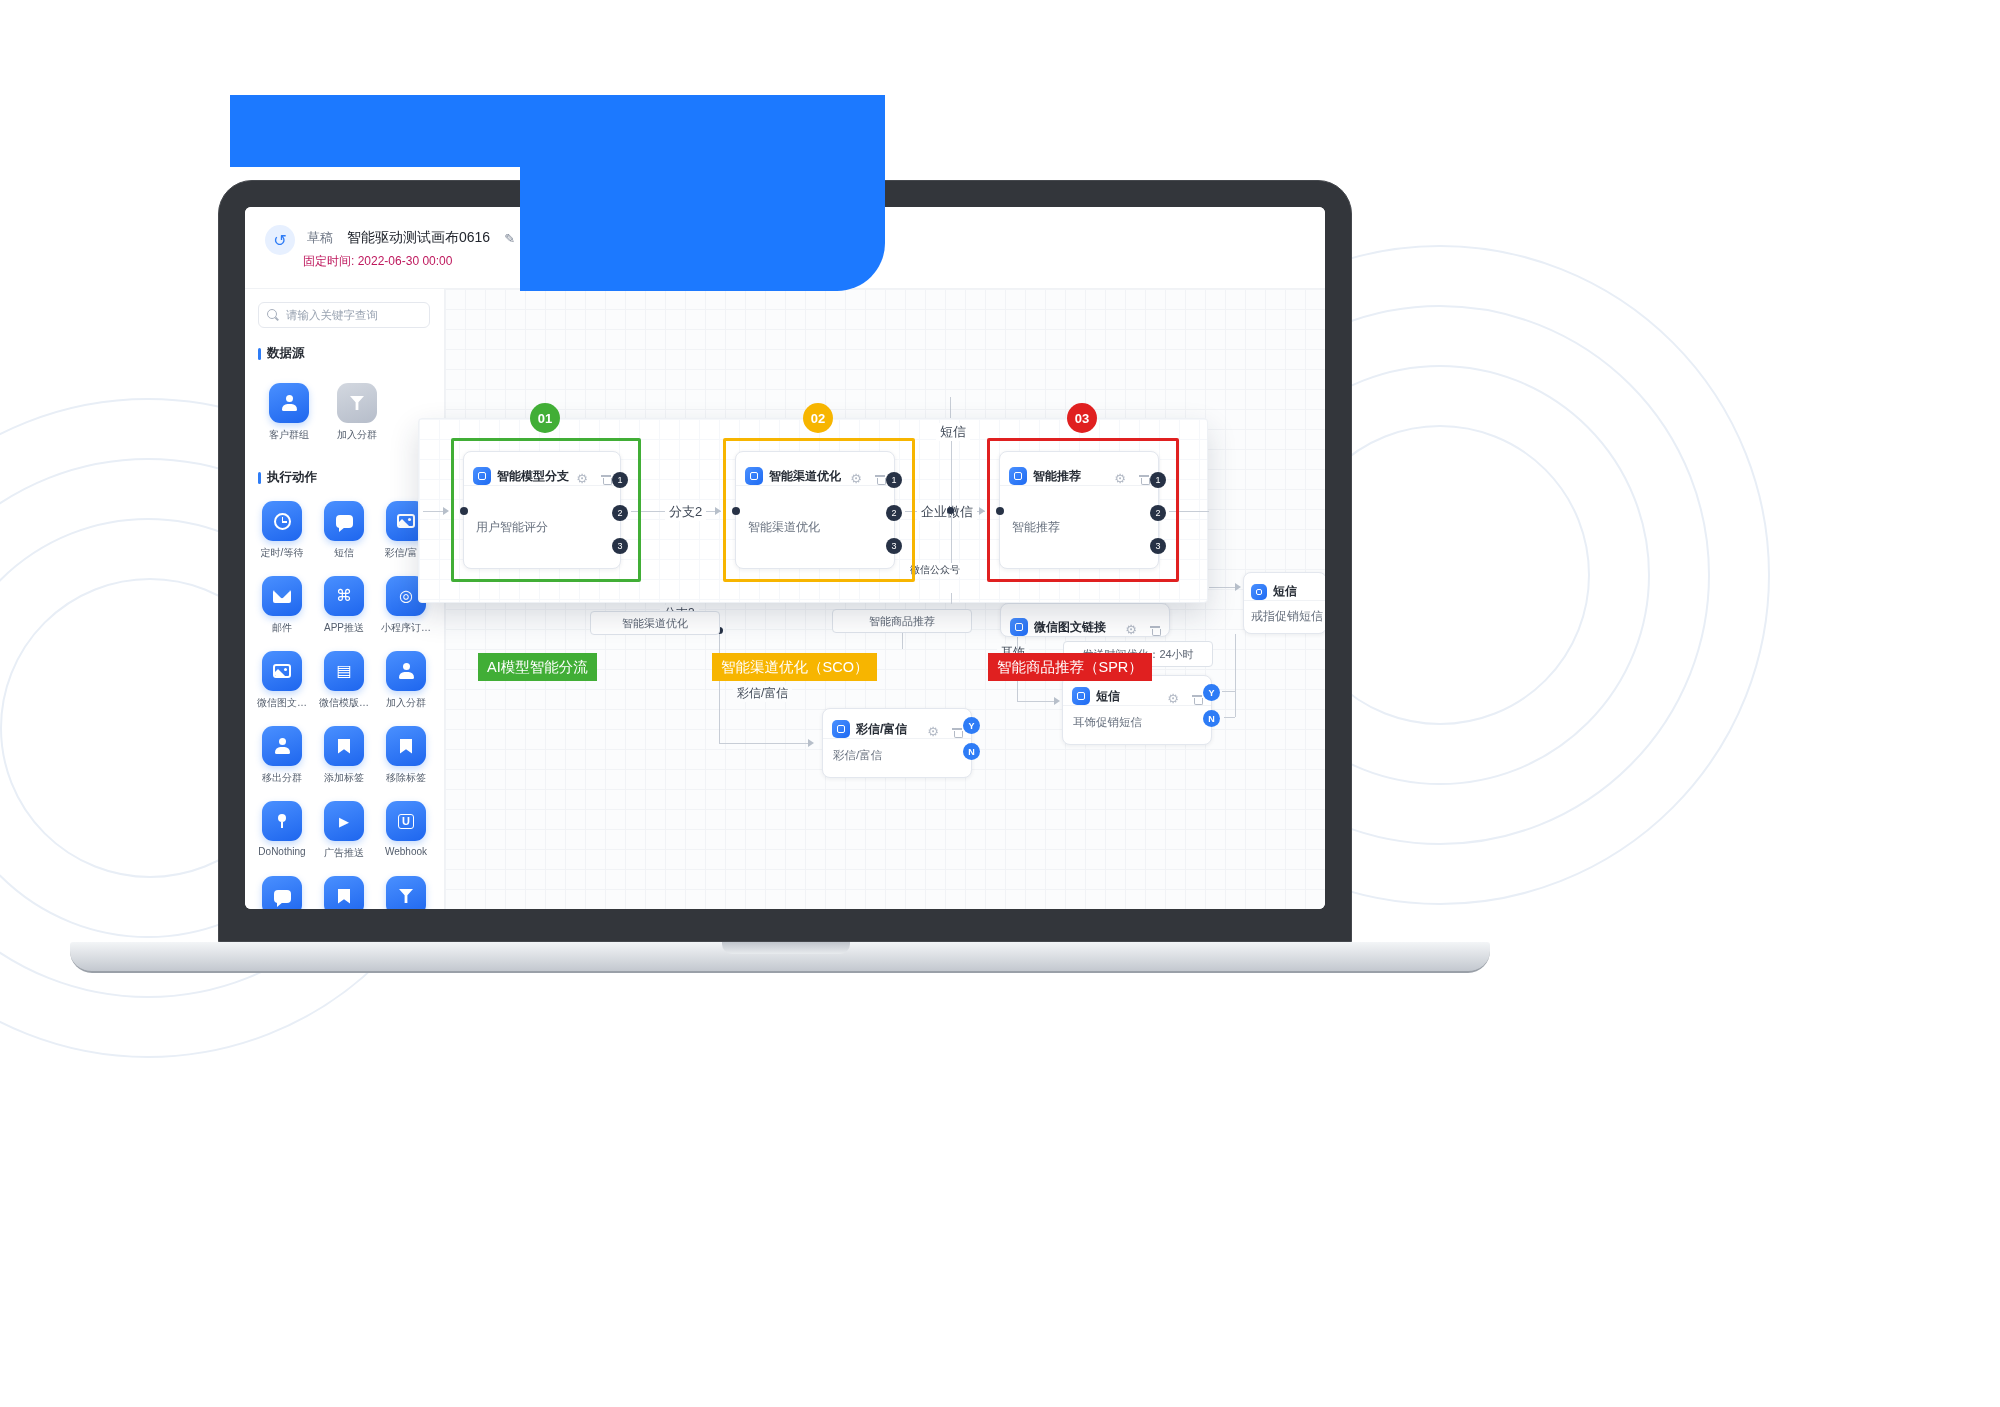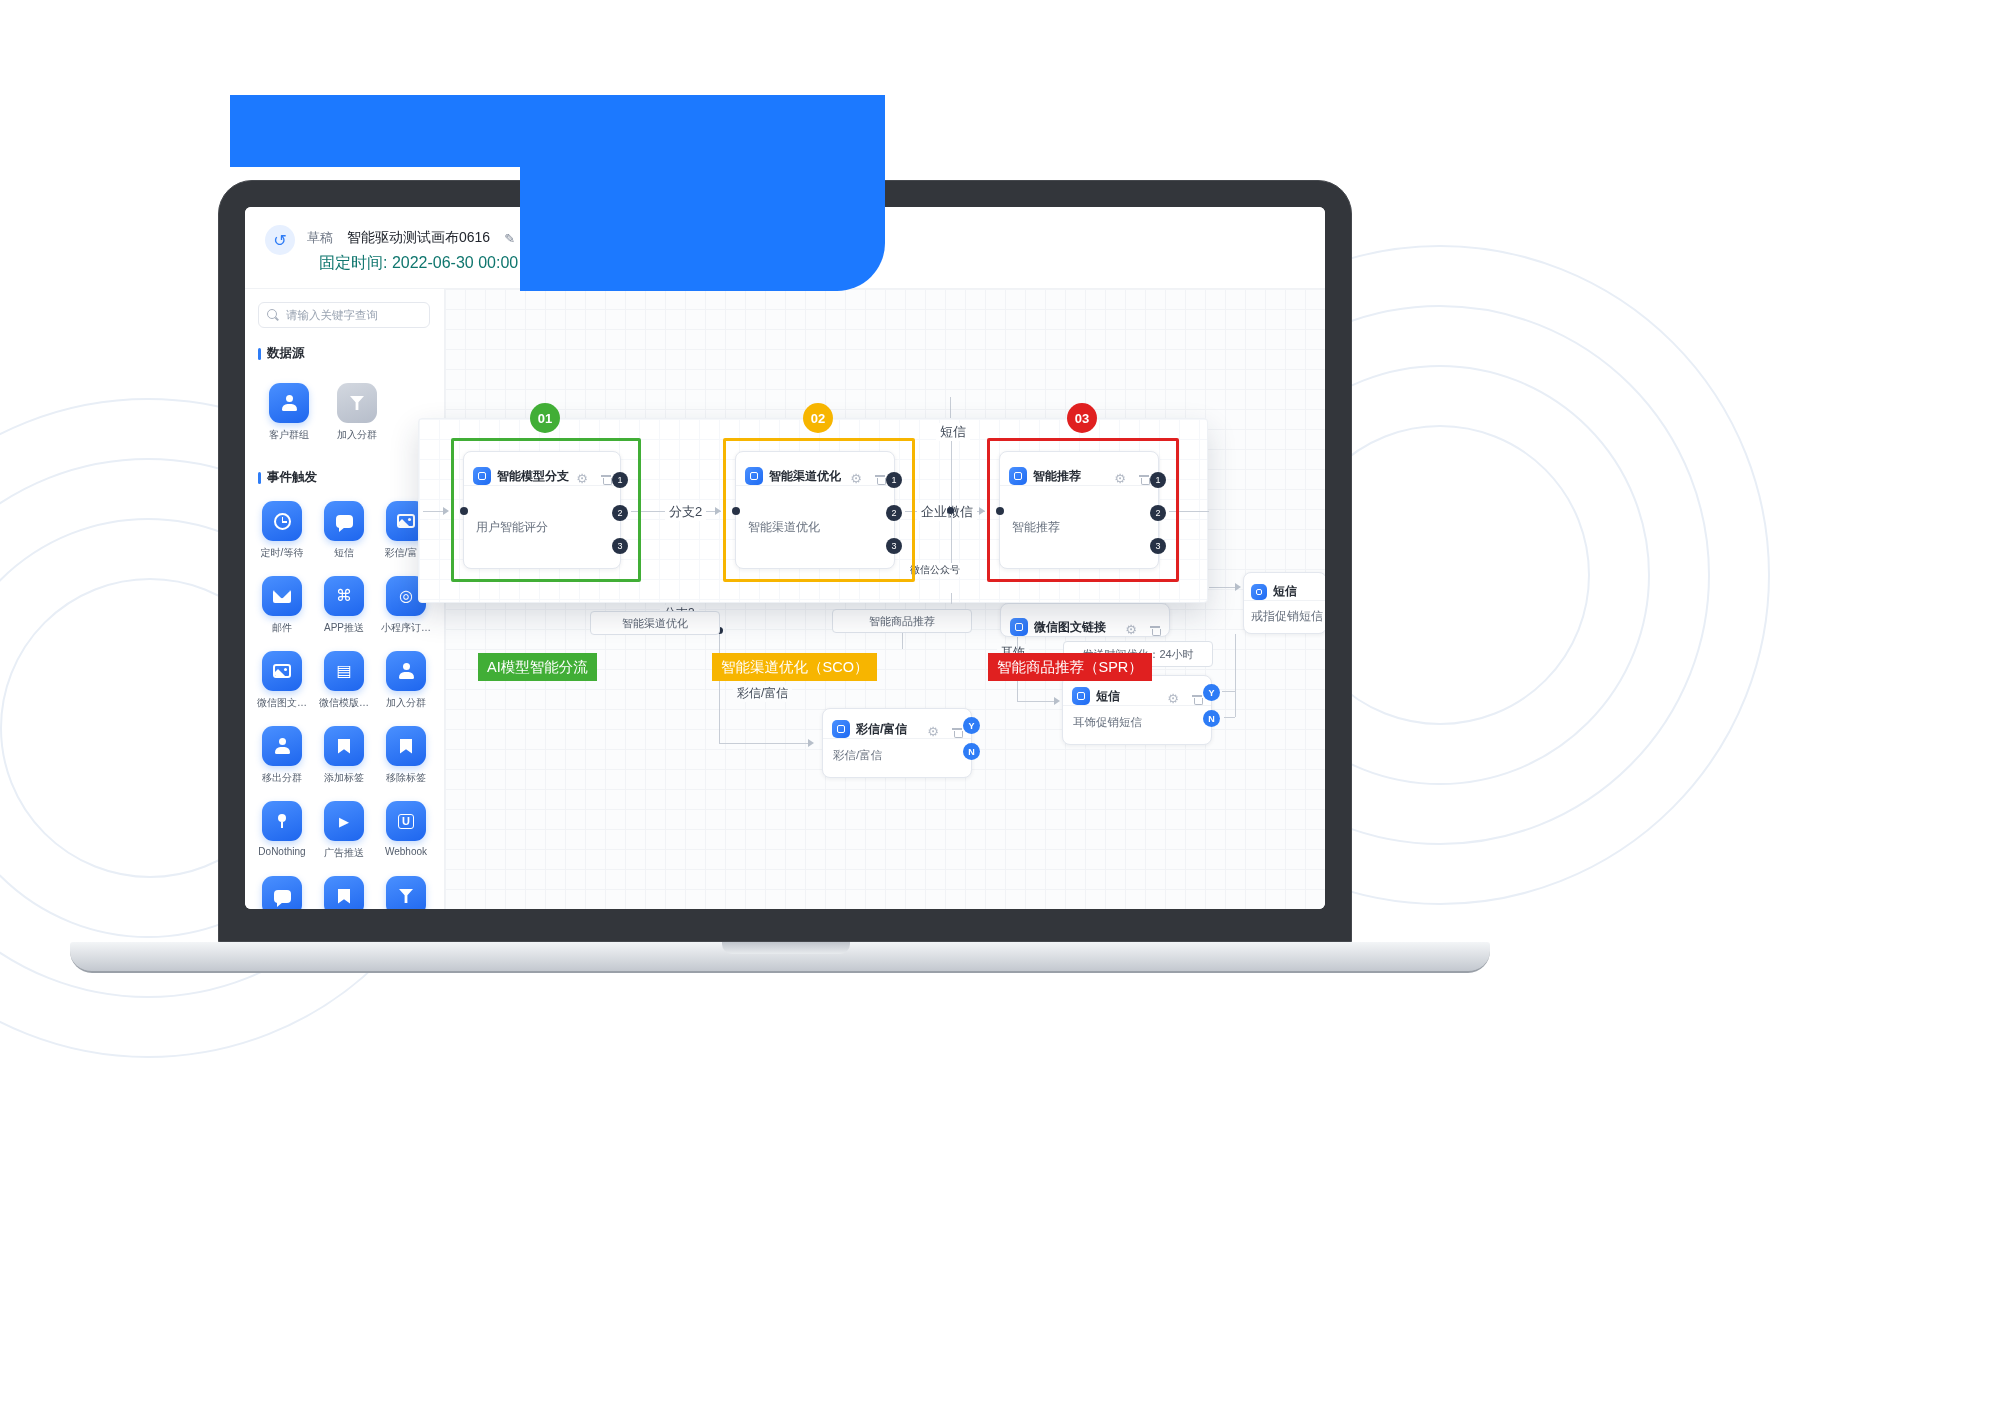--- a/index.html
+++ b/index.html
@@ -22,21 +22,21 @@
   
   .screen{position:absolute;left:245px;top:207px;width:1080px;height:702px;background:#fff;border-radius:6px;overflow:hidden;z-index:3}
 
   
   .app-header{position:absolute;left:0;top:0;width:1080px;height:82px;background:#fff;border-bottom:1px solid #f0f2f5;z-index:6}
   .back-btn{position:absolute;left:20px;top:18px;width:30px;height:30px;border-radius:50%;background:#e7f0ff;color:var(--accent-blue,#2e7cf6);display:flex;align-items:center;justify-content:center;font-size:16px;cursor:pointer}
   .hrow1{position:absolute;left:62px;top:22px;display:flex;gap:14px;align-items:center}
   .draft{font-size:13px;color:#6b7483}
   .ptitle{font-size:14px;font-weight:normal;color:#22262e}
   .pencil{font-size:13px;color:#7a8494;cursor:pointer}
-  .hrow2{position:absolute;left:74px;top:46px;font-size:16px;color:#0f766e}
+  .hrow2{position:absolute;left:58px;top:46px;font-size:12px;color:#be185d}
 
   
   .app-sidebar{position:absolute;left:0;top:82px;width:200px;height:620px;background:#fff;border-right:1px solid #f0f2f5;z-index:5}
   .search-box{position:absolute;left:13px;top:13px;width:172px;height:26px;border:1px solid #e5e8ee;border-radius:6px;display:flex;align-items:center;gap:6px;padding:0 8px;background:#fff}
   .search-input{border:none;outline:none;flex:1;font-size:11.5px;color:#333;background:transparent;font-family:inherit;min-width:0}
   .search-input::placeholder{color:#9aa4b2}
   .ic-search{width:13px;height:13px;position:relative;flex:none}
   .ic-search::before{content:"";position:absolute;left:0;top:0;width:8px;height:8px;border:1.5px solid #a8b0bd;border-radius:50%}
   .ic-search::after{content:"";position:absolute;left:8px;top:9px;width:4px;height:1.5px;background:#a8b0bd;transform:rotate(45deg)}
   .sec-title{position:absolute;left:13px;display:flex;align-items:center;gap:6px;font-size:12.5px;font-weight:bold;color:#262b33}
@@ -311,21 +311,21 @@
         </div>
         <div class="tool">
           <div class="tool-icon gray">
               <span class="ic-funnel"></span>
             </div>
           <div class="tool-label">加入分群</div>
         </div>
       </div>
       <div class="sec-title" style="top:180px">
         <span class="bluebar"></span>
-        <span>事件触发</span>
+        <span>执行动作</span>
       </div>
       <div class="tool-grid">
         <div class="tool">
           <div class="tool-icon">
               <span class="ic-clock"></span>
             </div>
           <div class="tool-label">定时/等待</div>
         </div>
         <div class="tool">
           <div class="tool-icon">

